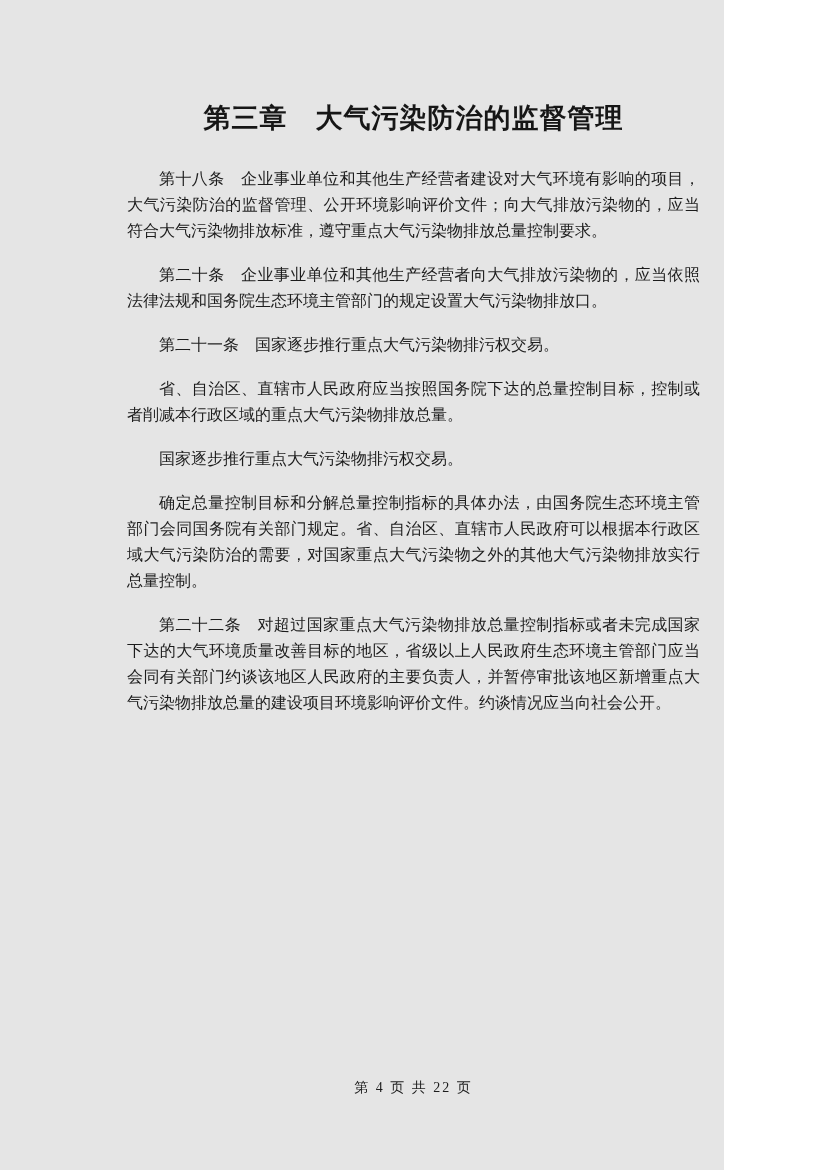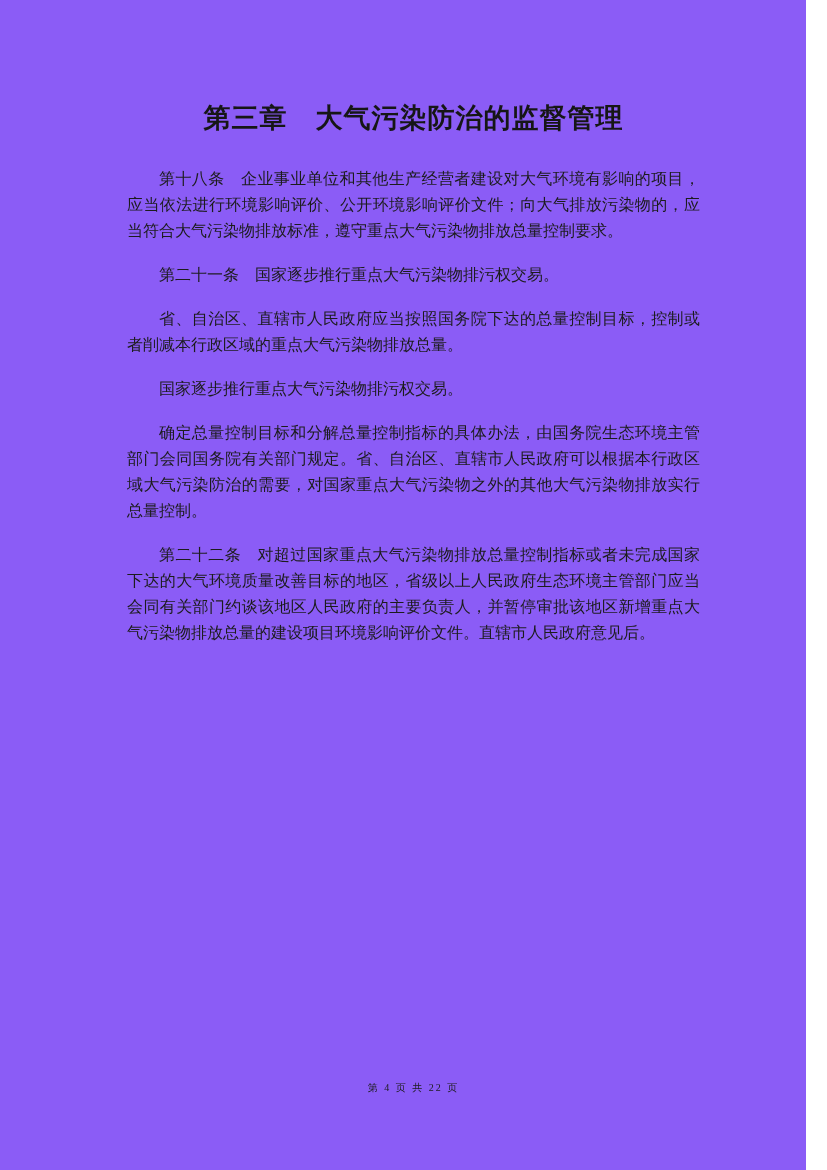--- a/index.html
+++ b/index.html
@@ -2,23 +2,23 @@
 <html lang="zh"><head>
 <meta charset="utf-8">
 <style>
   html, body {
     margin: 0;
     padding: 0;
     background: #ffffff;
   }
   .page {
     position: relative;
-    width: 806px;
+    width: 724px;
     height: 1170px;
-    background: #8b5cf6;
+    background: #e5e5e5;
     overflow: hidden;
     font-family: "Liberation Serif", "DejaVu Serif", serif;
     color: #1c1c1c;
     box-sizing: border-box;
   }
   .content {
     position: absolute;
     top: 0;
     left: 127px;
     width: 573px;
@@ -43,37 +43,38 @@
     text-align: justify;
     text-justify: inter-ideograph;
     color: #1c1c1c;
   }
   .footer {
     position: absolute;
     top: 1078px;
     left: 0;
     width: 827px;
     text-align: center;
-    font-size: 10px;
+    font-size: 14px;
     line-height: 20px;
     color: #1c1c1c;
     letter-spacing: 2px;
   }
 </style>
 </head>
 <body>
 
 <div class="page">
   <div class="content">
     <div class="chapter-title">第三章　大气污染防治的监督管理</div>
 
     <div class="body-text">
-      <p>第十八条　企业事业单位和其他生产经营者建设对大气环境有影响的项目，应当依法进行环境影响评价、公开环境影响评价文件；向大气排放污染物的，应当符合大气污染物排放标准，遵守重点大气污染物排放总量控制要求。</p>
+      <p>第十八条　企业事业单位和其他生产经营者建设对大气环境有影响的项目，大气污染防治的监督管理、公开环境影响评价文件；向大气排放污染物的，应当符合大气污染物排放标准，遵守重点大气污染物排放总量控制要求。</p>
+      <p>第二十条　企业事业单位和其他生产经营者向大气排放污染物的，应当依照法律法规和国务院生态环境主管部门的规定设置大气污染物排放口。</p>
       <p>第二十一条　国家逐步推行重点大气污染物排污权交易。</p>
       <p>省、自治区、直辖市人民政府应当按照国务院下达的总量控制目标，控制或者削减本行政区域的重点大气污染物排放总量。</p>
       <p>国家逐步推行重点大气污染物排污权交易。</p>
       <p>确定总量控制目标和分解总量控制指标的具体办法，由国务院生态环境主管部门会同国务院有关部门规定。省、自治区、直辖市人民政府可以根据本行政区域大气污染防治的需要，对国家重点大气污染物之外的其他大气污染物排放实行总量控制。</p>
-      <p>第二十二条　对超过国家重点大气污染物排放总量控制指标或者未完成国家下达的大气环境质量改善目标的地区，省级以上人民政府生态环境主管部门应当会同有关部门约谈该地区人民政府的主要负责人，并暂停审批该地区新增重点大气污染物排放总量的建设项目环境影响评价文件。直辖市人民政府意见后。</p>
+      <p>第二十二条　对超过国家重点大气污染物排放总量控制指标或者未完成国家下达的大气环境质量改善目标的地区，省级以上人民政府生态环境主管部门应当会同有关部门约谈该地区人民政府的主要负责人，并暂停审批该地区新增重点大气污染物排放总量的建设项目环境影响评价文件。约谈情况应当向社会公开。</p>
     </div>
   </div>
 
   <div class="footer">第 4 页 共 22 页</div>
 </div>
 
 </body></html>

